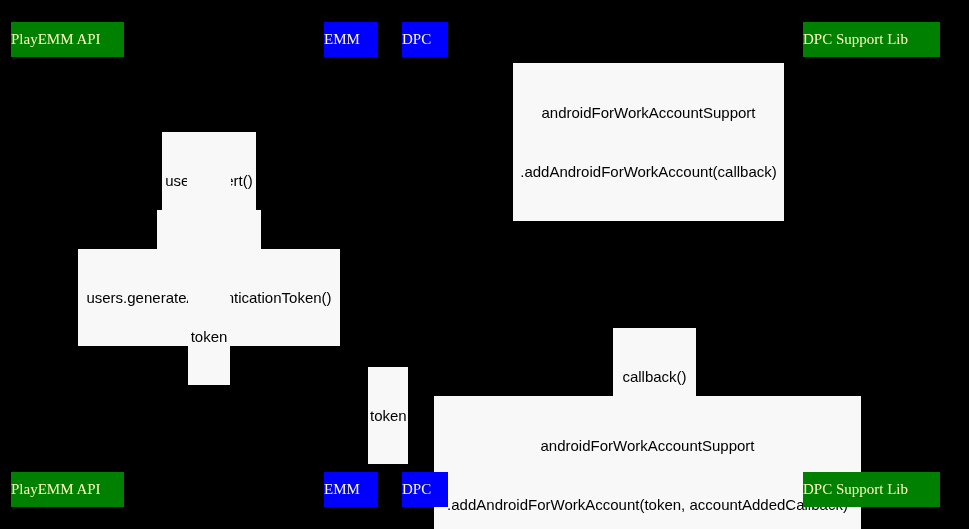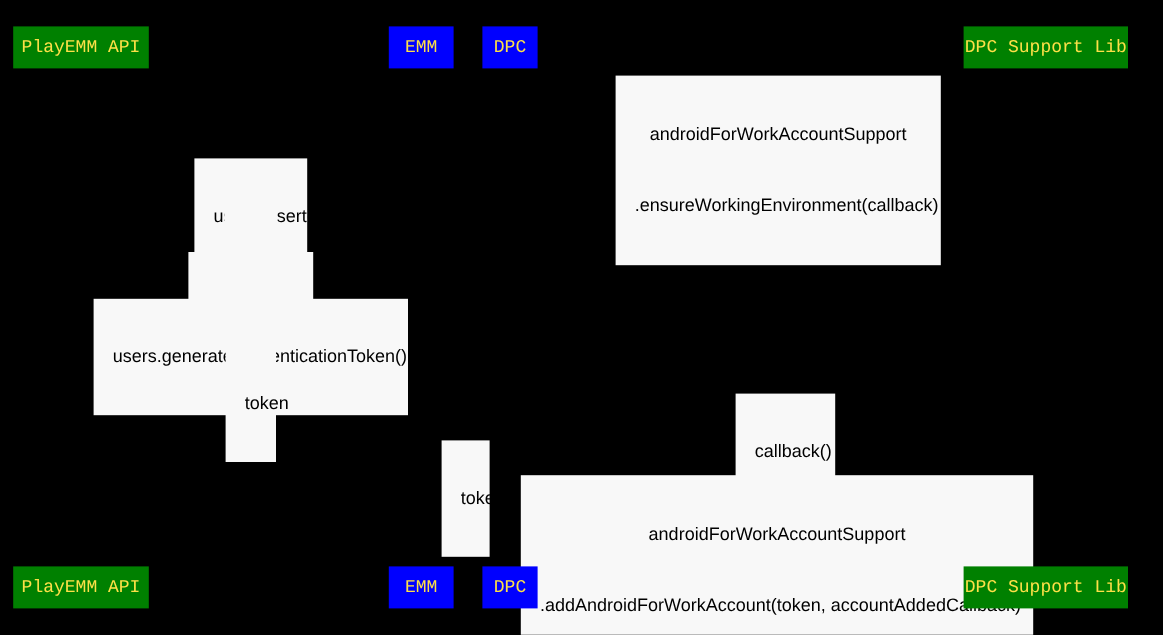--- a/index.html
+++ b/index.html
@@ -19,39 +19,38 @@
     left: 0;
     top: 0;
     width: 969px;
     height: 529px;
     background: #000000;
   }
   .participant {
     position: absolute;
     display: flex;
     align-items: center;
-    justify-content: center;
-    color: #fde047;
+    color: #fef9c3;
     font-size: 15px;
-    font-family: Liberation Mono, monospace;
+    font-family: Liberation Serif, serif;
     line-height: 1;
     box-sizing: border-box;
     white-space: nowrap;
   }
   .msg-label {
     position: absolute;
     background: #f8f8f8;
     color: #000000;
     font-size: 15px;
     font-family: "Liberation Sans", sans-serif;
     line-height: 19px;
     text-align: center;
     white-space: pre;
     box-sizing: border-box;
-    padding: 1px 16px;
+    padding: 1px 2px;
   }
   .msg-label.two-line {
     line-height: 19.5px;
   }
 </style>
 </head>
 <body>
 
 <div id="diagram">
 
@@ -66,21 +65,21 @@
   <div class="participant" style="left:402px; top:22px; width:46px; height:35px; background:#0000ff;">
     <span>DPC</span>
   </div>
 
   <div class="participant" style="left:803px; top:22px; width:137px; height:35px; background:#008000;">
     <span>DPC Support Lib</span>
   </div>
 
   <div class="msg-label two-line" style="left:513px; top:63px; width:271px;">
     <div>androidForWorkAccountSupport</div>
-    <div>.ensureWorkingEnvironment(callback)</div>
+    <div>.addAndroidForWorkAccount(callback)</div>
   </div>
 
   <div class="msg-label" style="left:162px; top:132px; width:94px;">
     <div>users.insert()</div>
   </div>
 
   <div class="msg-label" style="left:187px; top:171px; width:44px;">
     <div>userID</div>
   </div>
 

